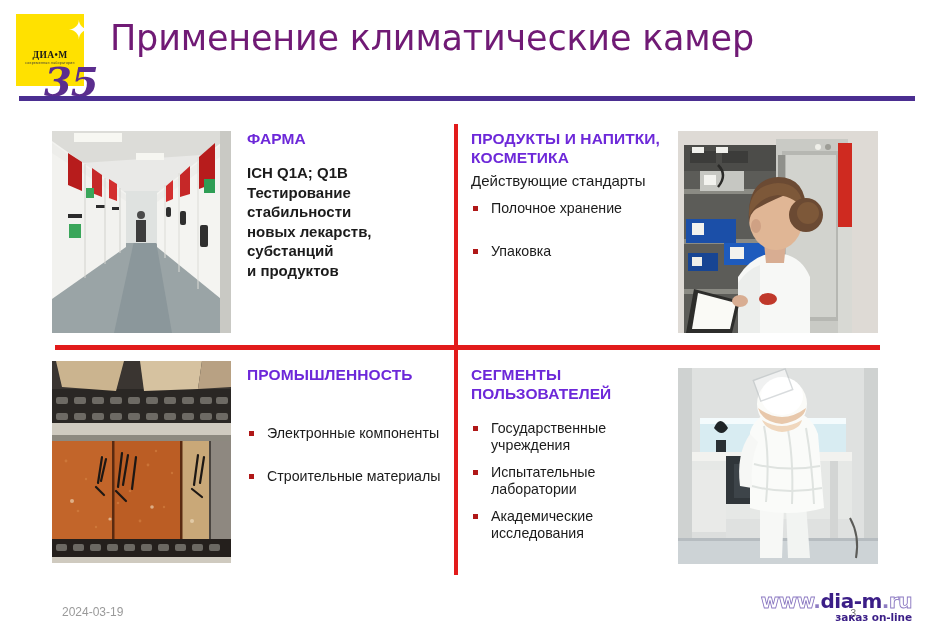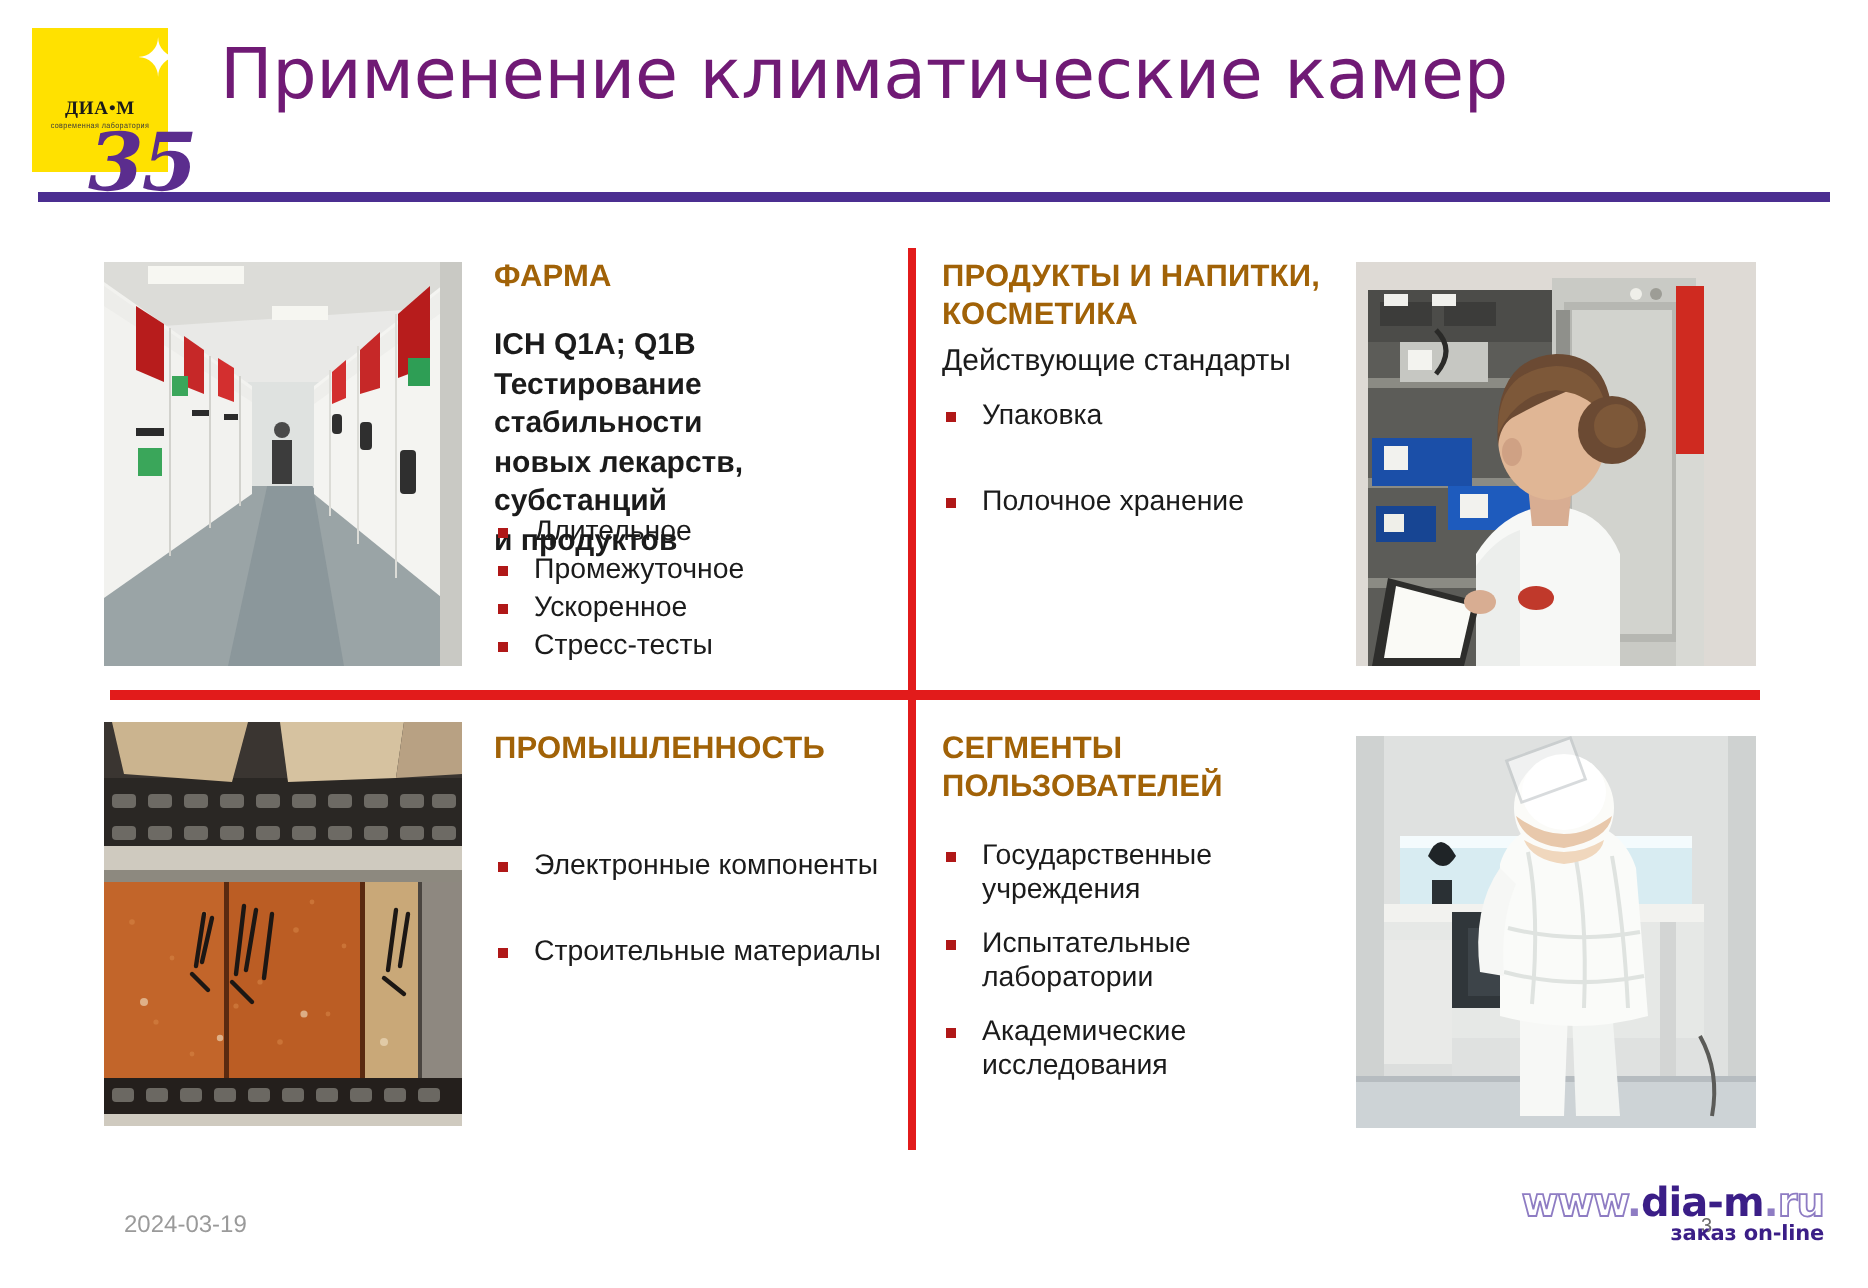--- a/index.html
+++ b/index.html
@@ -122,21 +122,21 @@
     background: #E21B1B;
   }
 
   
   .txt {
     position: absolute;
     font-family: "Liberation Sans", sans-serif;
     color: #181818;
   }
   .q-head {
-    color: #a16207;
+    color: #6d28d9;
     font-weight: bold;
     font-size: 15.5px;
     line-height: 18.5px;
     letter-spacing: 0.1px;
   }
   .q-lede {
     font-size: 15px;
     line-height: 19.5px;
     color: #1b1b1b;
   }
@@ -301,37 +301,31 @@
 
   <div class="txt q-head" style="left:247px; top:130px; width:200px;">ФАРМА</div>
 
   <div class="txt q-lede" style="left:247px; top:163px; width:200px;font-weight:bold;">
     <div>ICH Q1A; Q1B</div>
     <div>Тестирование стабильности</div>
     <div>новых лекарств, субстанций</div>
     <div>и продуктов</div>
   </div>
 
-  <ul class="bul tight" style="position:absolute; left:247px; top:258px; width:200px;">
-    <li>Длительное</li>
-    <li>Промежуточное</li>
-    <li>Ускоренное</li>
-    <li>Стресс-тесты</li>
-  </ul>
 
   <div class="txt q-head" style="left:471px; top:130px; width:210px;">
     <div>ПРОДУКТЫ И НАПИТКИ,</div>
     <div>КОСМЕТИКА</div>
   </div>
 
   <div class="txt q-lede" style="left:471px; top:171px; width:210px;">Действующие стандарты</div>
 
   <ul class="bul wide" style="position:absolute; left:471px; top:200px; width:210px;">
+    <li>Полочное хранение</li>
     <li>Упаковка</li>
-    <li>Полочное хранение</li>
   </ul>
 
   <div class="photo" style="left:678px; top:131px; width:200px; height:202px;">
     <svg width="200" height="202" viewBox="0 0 200 202">
       <rect width="200" height="202" fill="#ededea"></rect>
 
       <rect x="0" y="0" width="200" height="202" fill="#dedad5"></rect>
       <rect x="6" y="14" width="92" height="188" fill="#5c5c58"></rect>
 
       <rect x="6" y="58" width="92" height="5" fill="#8b8b84"></rect>

